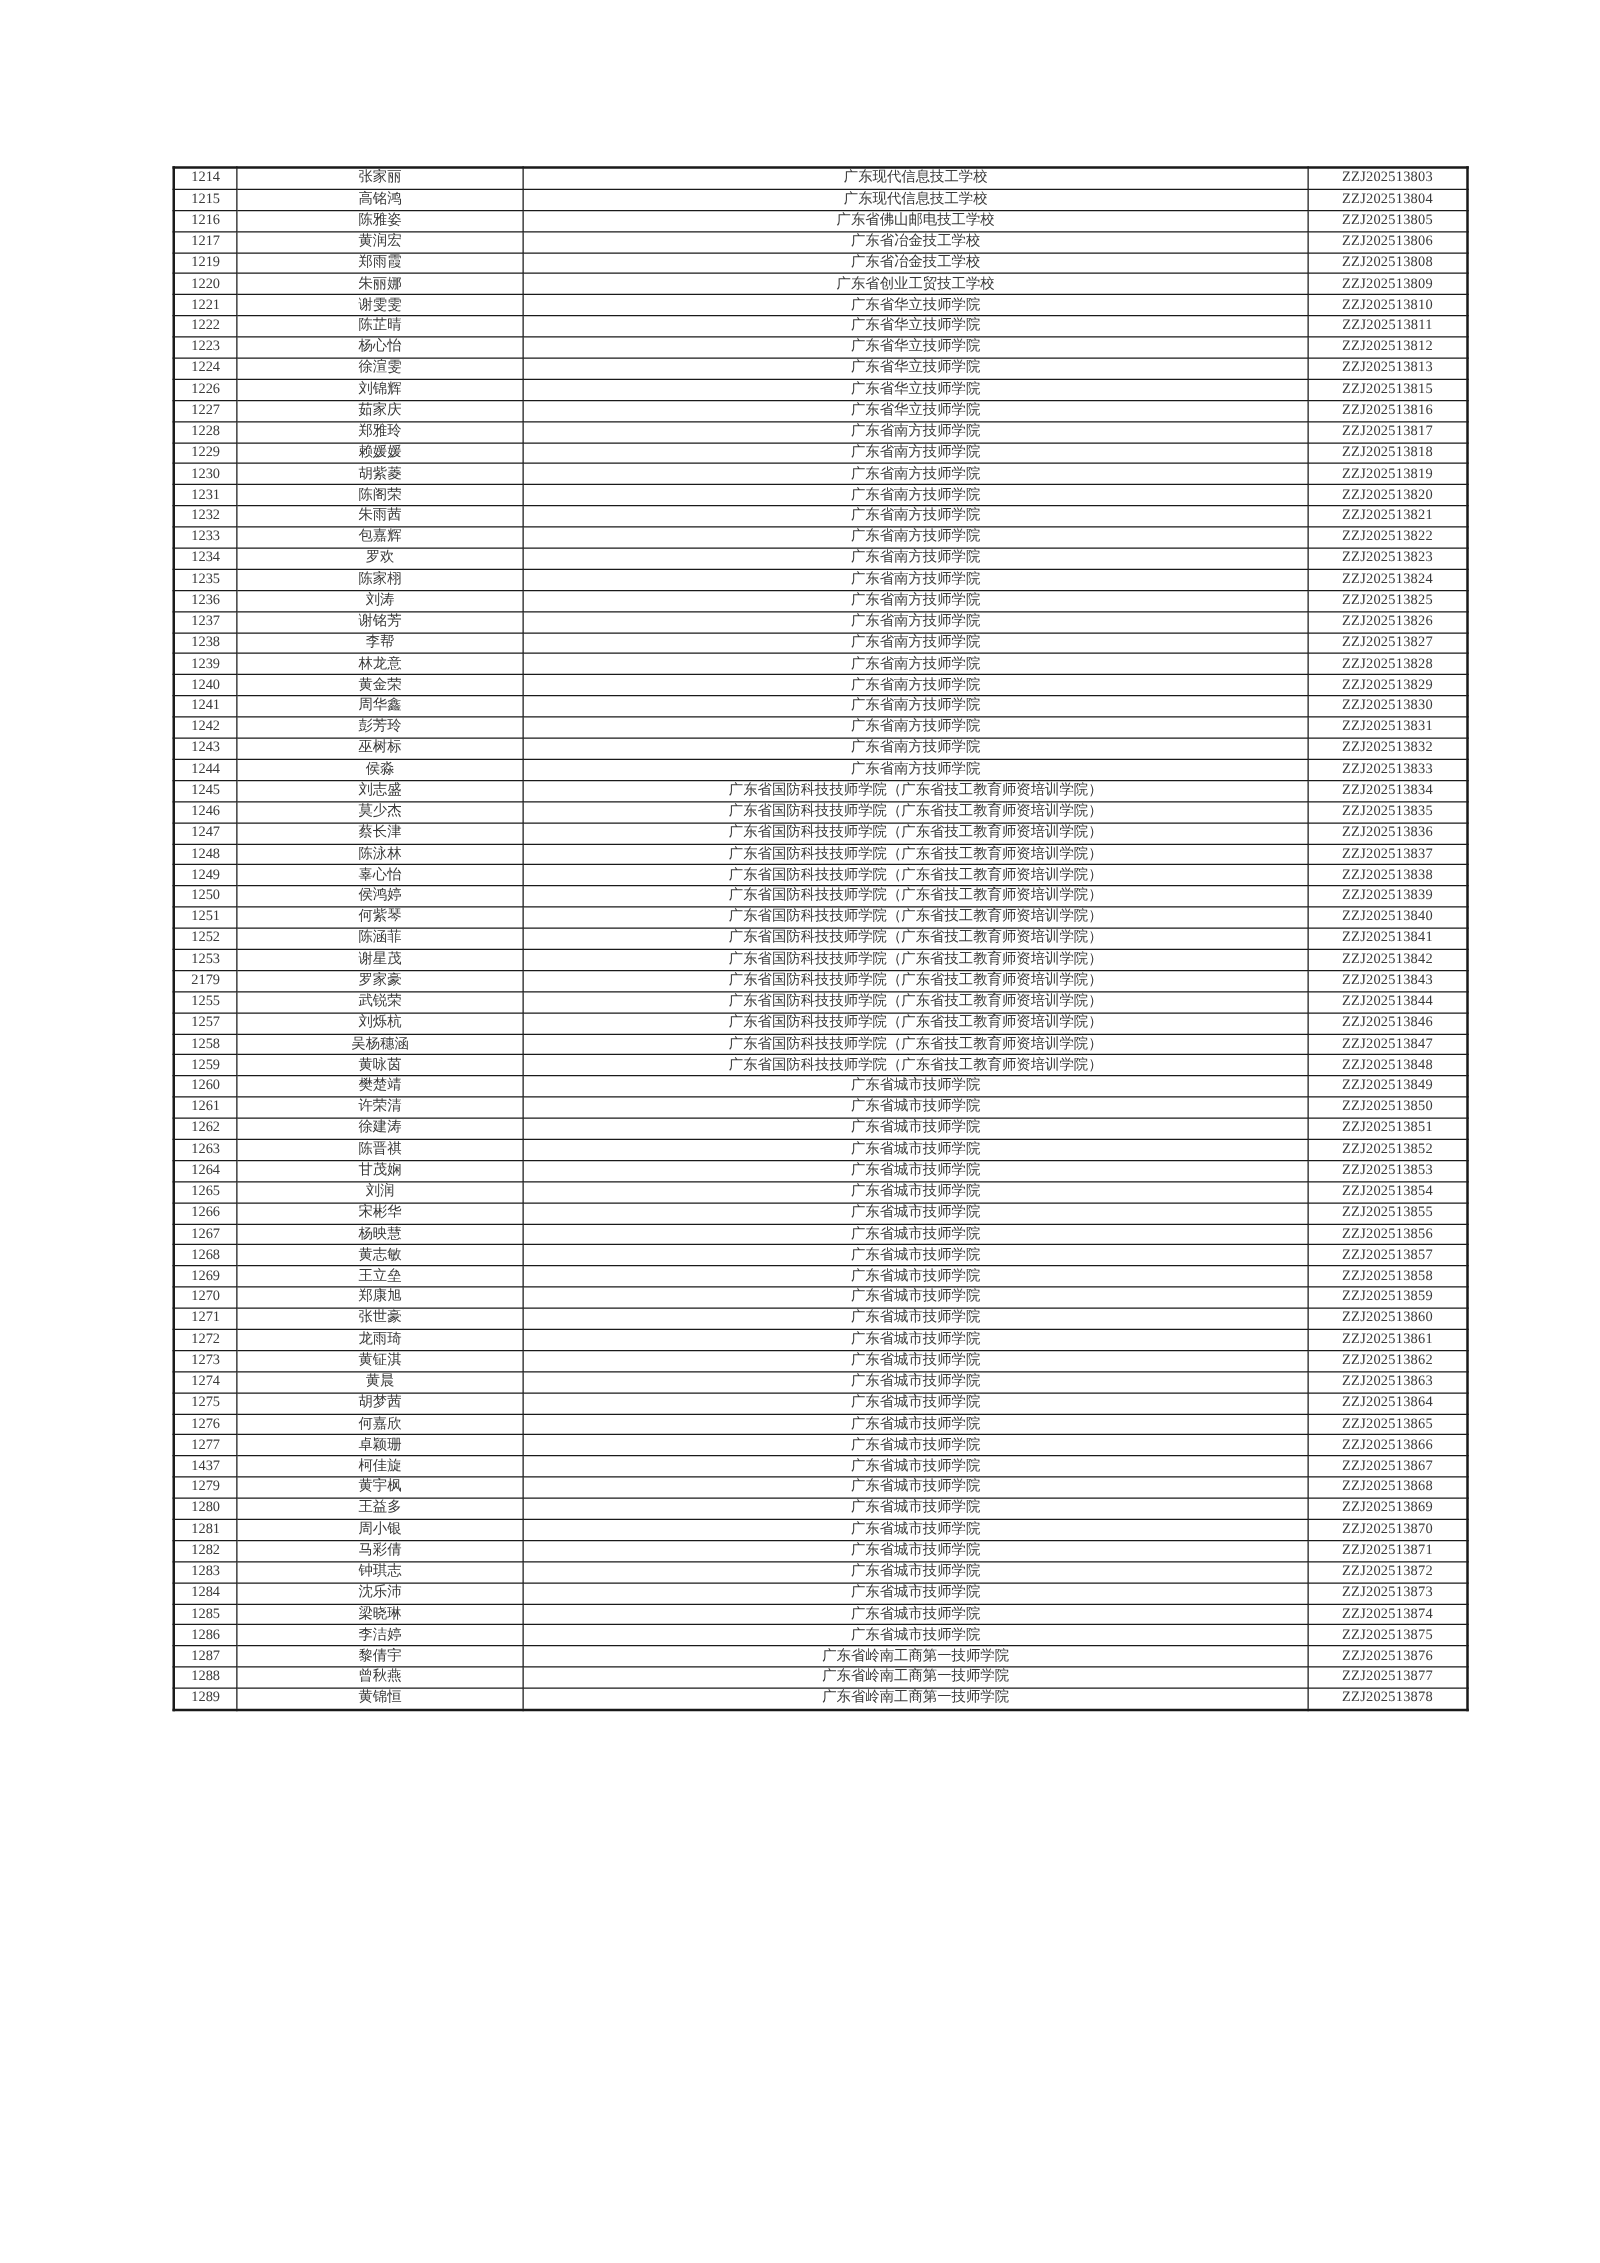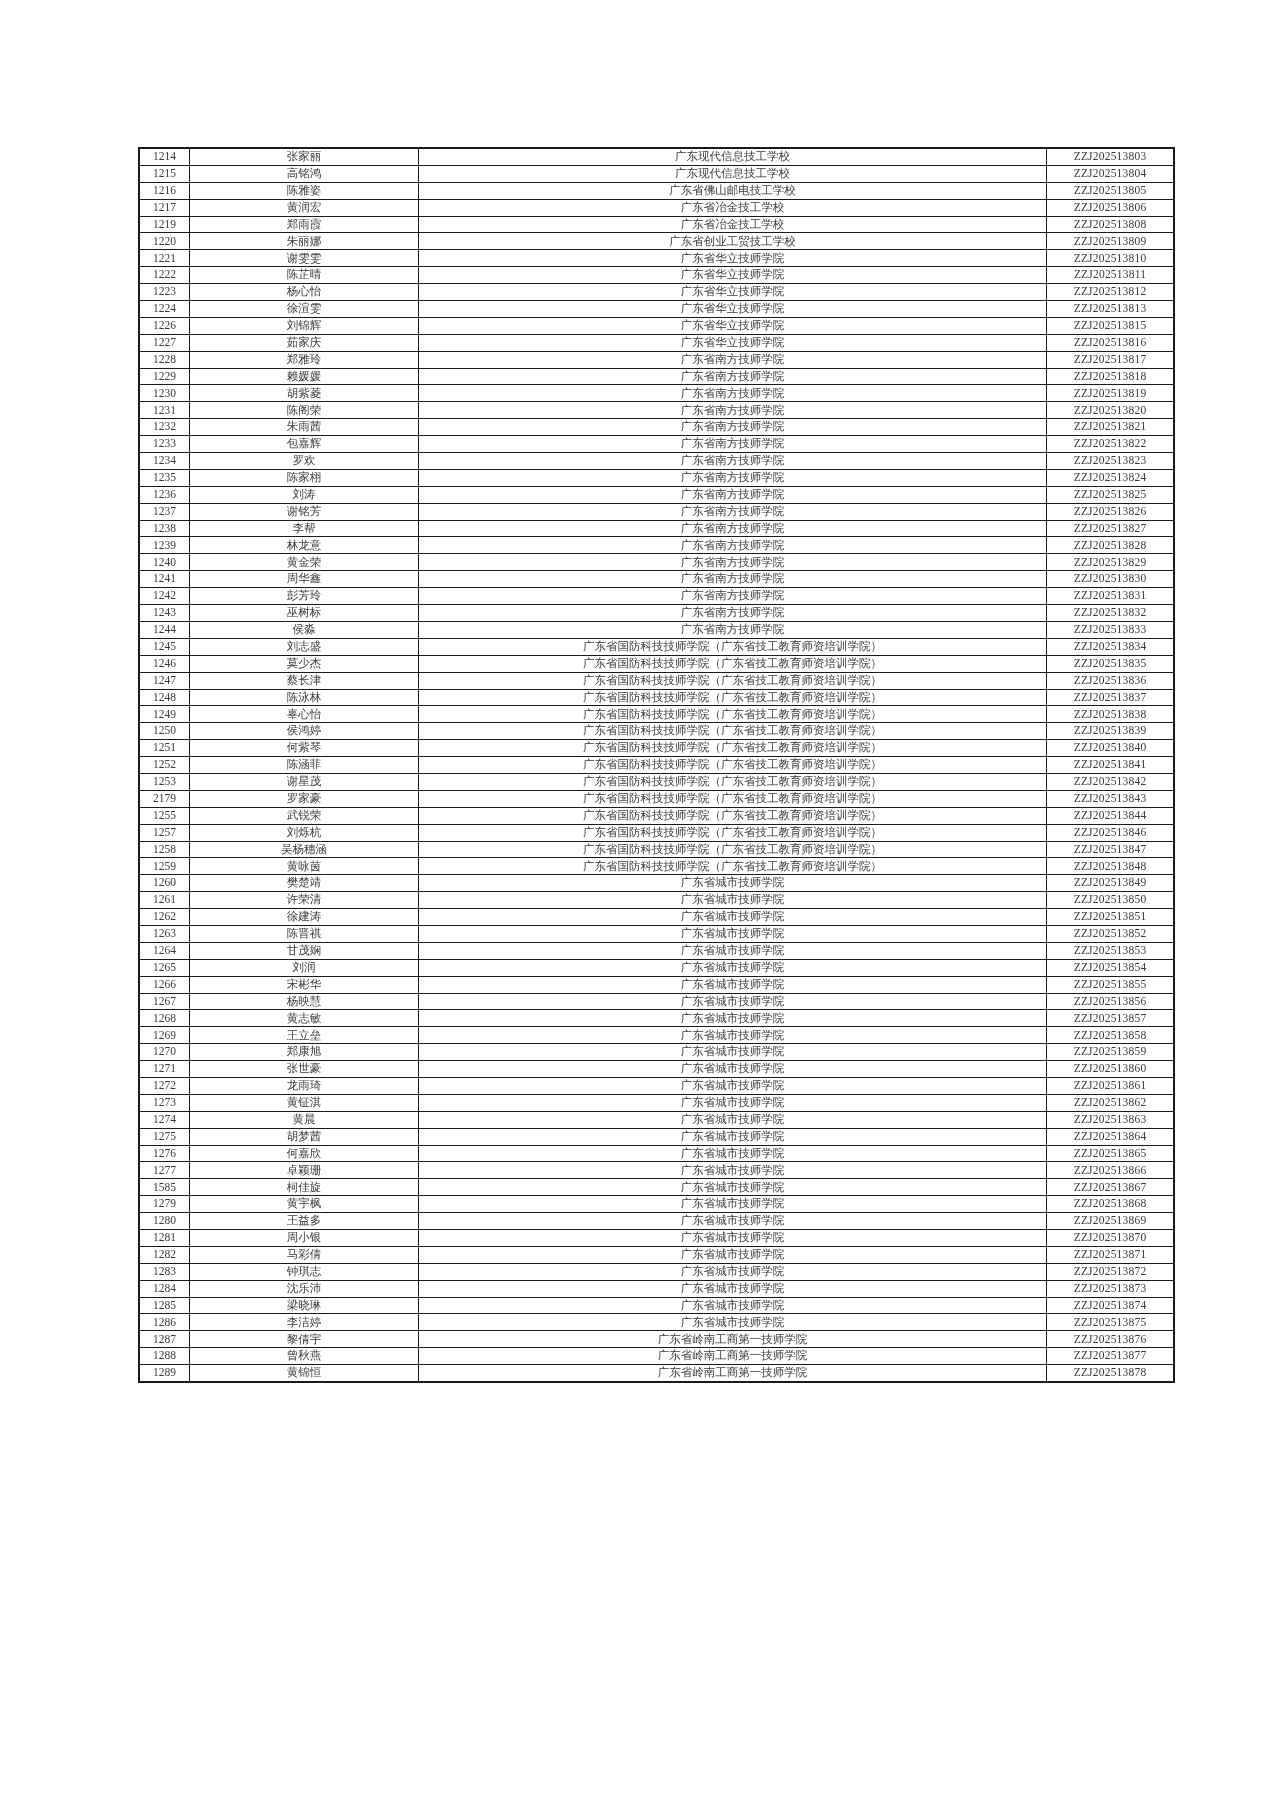--- a/index.html
+++ b/index.html
@@ -11,21 +11,21 @@
     width: 1280px;
     height: 1810px;
     position: relative;
     overflow: hidden;
     font-family: "Liberation Serif", "DejaVu Serif", serif;
     color: #2e2e2e;
   }
   .sheet {
     position: absolute;
     left: 118px;
-    top: 147px;
+    top: 133px;
     width: 1030px;
     padding-left: 20px;
   }
   table.roster {
     border-collapse: collapse;
     table-layout: fixed;
     width: 1030px;
     border: 2px solid #1a1a1a;
   }
   table.roster td {
@@ -421,21 +421,21 @@
     <td class="c-school">广东省城市技师学院</td>
     <td class="c-cert">ZZJ202513865</td>
   </tr>
         <tr>
     <td class="c-seq">1277</td>
     <td class="c-name">卓颖珊</td>
     <td class="c-school">广东省城市技师学院</td>
     <td class="c-cert">ZZJ202513866</td>
   </tr>
         <tr>
-    <td class="c-seq">1585</td>
+    <td class="c-seq">1437</td>
     <td class="c-name">柯佳旋</td>
     <td class="c-school">广东省城市技师学院</td>
     <td class="c-cert">ZZJ202513867</td>
   </tr>
         <tr>
     <td class="c-seq">1279</td>
     <td class="c-name">黄宇枫</td>
     <td class="c-school">广东省城市技师学院</td>
     <td class="c-cert">ZZJ202513868</td>
   </tr>

